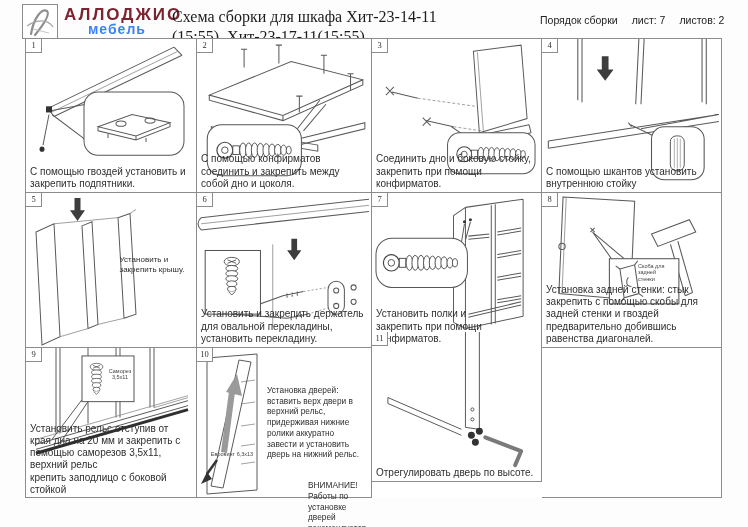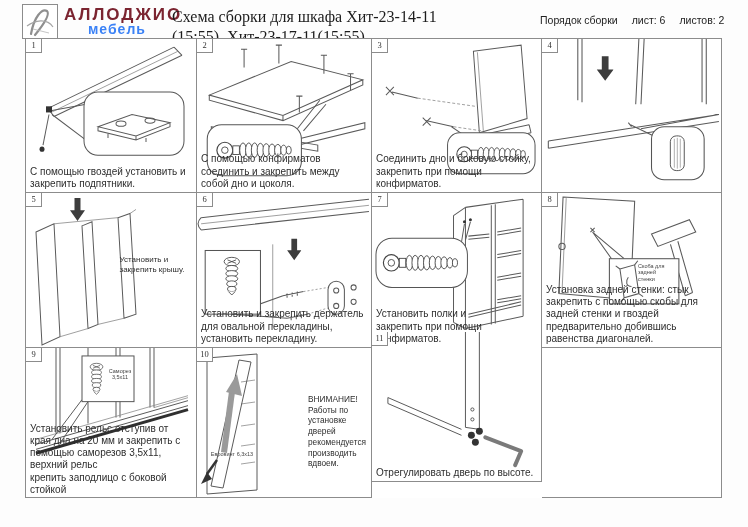--- a/index.html
+++ b/index.html
@@ -80,21 +80,21 @@
     </svg>
   </div>
   <div class="brand">АЛЛОДЖИО</div>
   <div class="brand-sub">мебель</div>
   <div class="doc-title">
     <div>Схема сборки для шкафа Хит-23-14-11 (15;55), Хит-23-17-11(15;55),</div>
     <div>Хит-24-14-11(15;55), Хит-24-17-11 (15;55)</div>
   </div>
   <div class="order-info">
     <span>Порядок сборки</span>
-    <span>лист: 6</span>
+    <span>лист: 7</span>
     <span>листов: 2</span>
   </div>
 
   <div class="grid">
 
     <div class="cell" style="left:0;top:0;width:171px;height:154px;">
       <div class="numbox">1</div>
       <svg class="diagram" viewBox="0 0 170 150" preserveAspectRatio="none">
         <g>
           <path class="ln" d="M148,8 L22,68 M156,16 L28,76 M148,8 L156,16 M22,68 L28,76"></path>
@@ -163,20 +163,22 @@
           <path class="ln" d="M34,0 V60 M38,0 V62 M92,0 L89,64 M97,0 L94,64 M152,0 V62 M156,0 V64"></path>
         </g>
         <use href="#sym-down-arrow" x="52" y="14" width="16" height="30"></use>
         <g>
           <path class="ln" d="M6,100 L168,74 M6,107 L168,81 M6,100 V107 M94,88 L168,74"></path>
         </g>
         <path class="ln" d="M82,82 l3,4 M84,84 L112,98"></path>
         <rect x="104" y="86" width="50" height="52" rx="12" class="wh" stroke="#555"></rect>
         <use href="#sym-dowel" x="120" y="92" width="17" height="40"></use>
       </svg>
+      <div class="caption">С помощью шкантов установить
+внутреннюю стойку</div>
     </div>
 
     <div class="cell" style="left:0;top:154px;width:171px;height:155px;">
       <div class="numbox">5</div>
       <svg class="diagram" viewBox="0 0 170 150" preserveAspectRatio="none">
         <g>
           <path class="ln" d="M10,38 L28,30 L34,140 L16,148 Z"></path>
           <path class="ln" d="M56,32 L66,28 L72,128 L62,132 Z"></path>
           <path class="ln" d="M92,24 L104,20 L110,118 L98,122 Z"></path>
           <path class="lnt" d="M28,30 L92,24 M34,140 L62,132 M72,128 L98,122 M104,20 L110,16"></path>
@@ -298,20 +300,27 @@
         <g>
           <polygon points="24,104 30,105 38,44 32,43" fill="#9a9a9a"></polygon>
           <polygon points="40,26 45,48 29,44" fill="#9a9a9a"></polygon>
         </g>
         <g>
           <path d="M20,112 L10,126" stroke="#333" stroke-width="2.5" fill="none"></path>
           <polygon points="4,136 10,124 15,131" fill="#333"></polygon>
         </g>
       </svg>
       <div class="p10text">
+        <div>Установка дверей:
+вставить верх двери в
+верхний рельс,
+придерживая нижние
+ролики аккуратно
+завести и установить
+дверь на нижний рельс.</div>
         <div class="p10warn">ВНИМАНИЕ!
 Работы по установке
 дверей рекомендуется
 производить вдвоем.</div>
       </div>
     </div>
 
     <div class="cell" style="left:346px;top:293px;width:170px;height:150px;">
       <div class="numbox">11</div>
       <svg class="diagram" viewBox="0 0 170 150" preserveAspectRatio="none">

